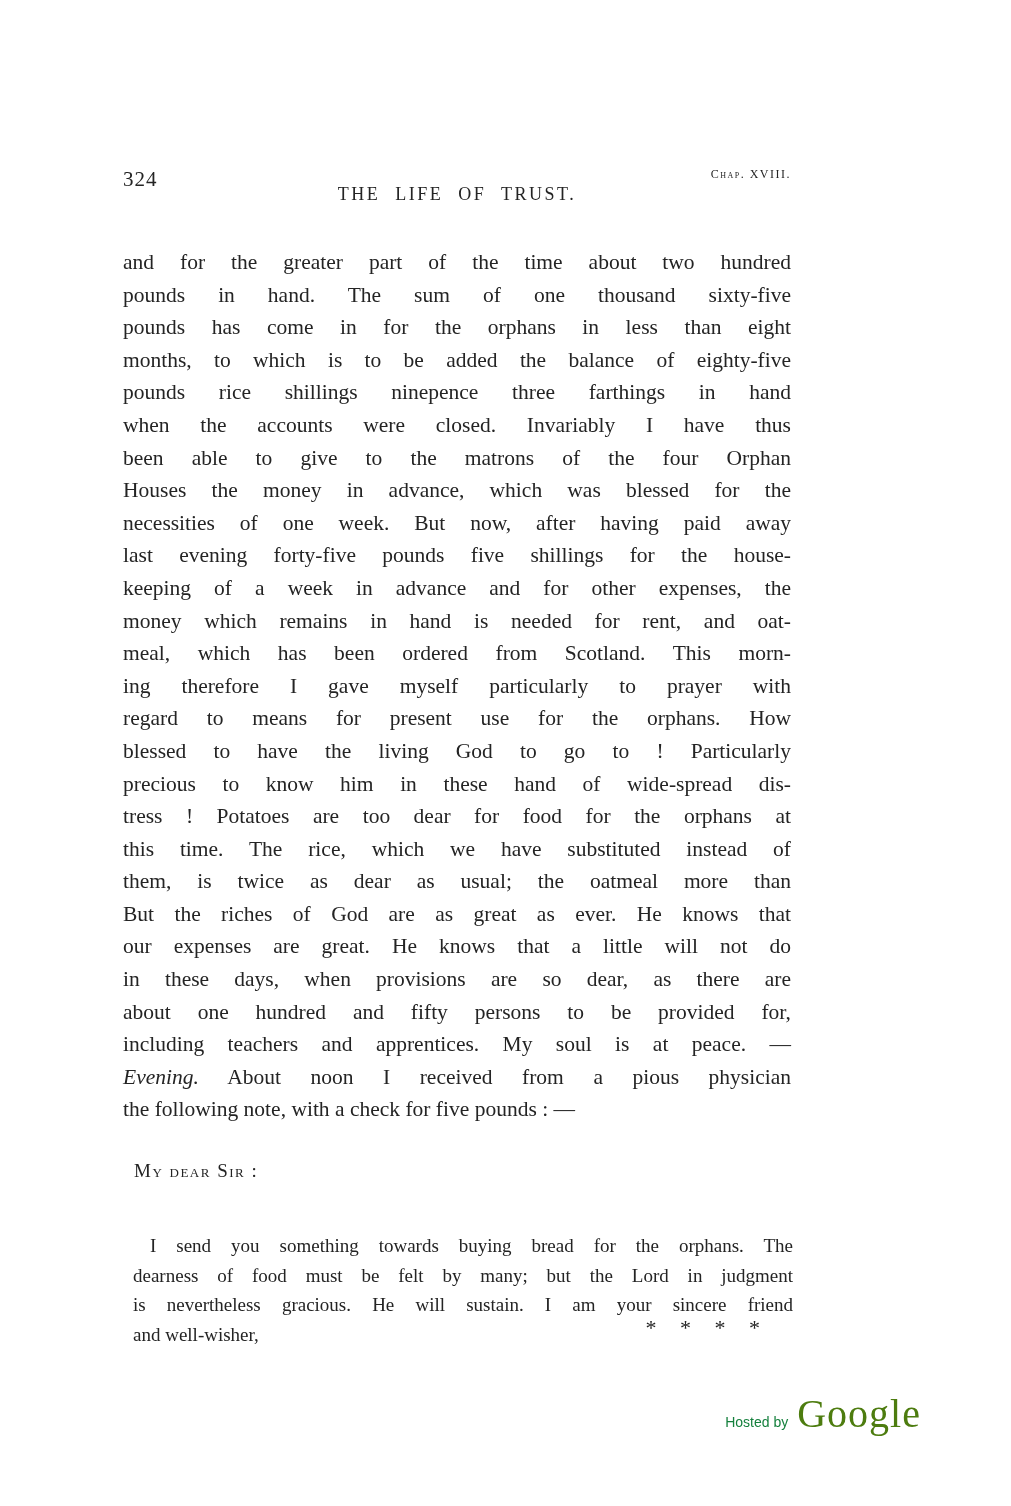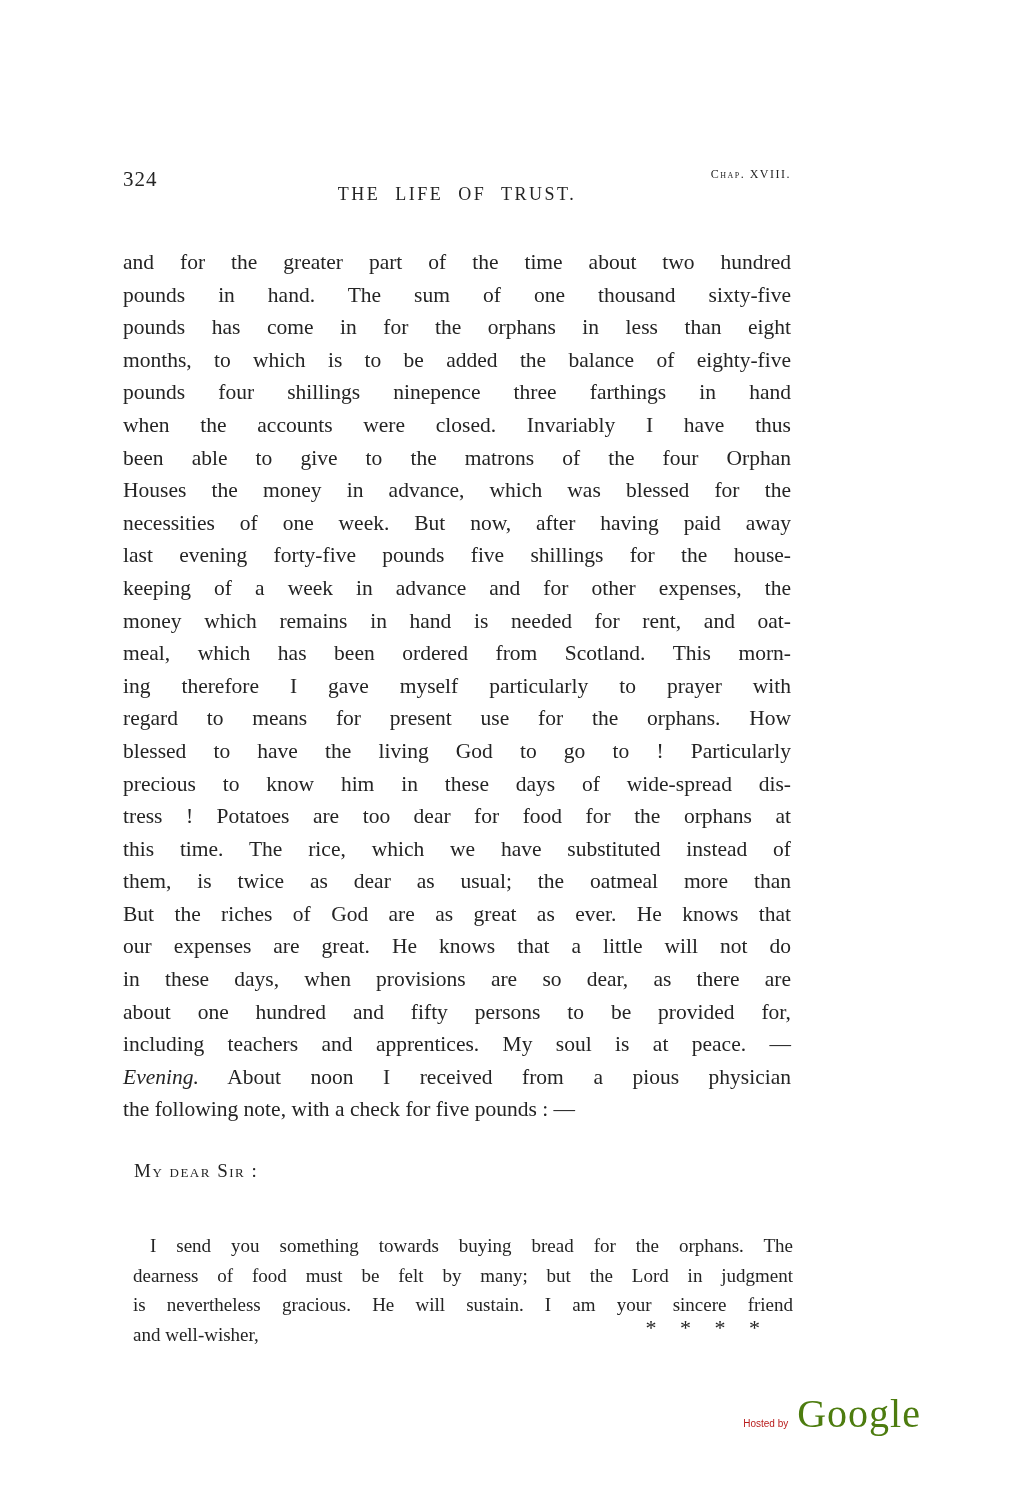--- a/index.html
+++ b/index.html
@@ -50,21 +50,21 @@
     font-size: 22px; letter-spacing: 9px;
   }
   .signature-inner { margin-right: 22px; }
   
   .watermark {
     position: absolute; top: 1390px; right: 138px;
     display: flex; align-items: baseline; gap: 9px;
   }
   .hostedby {
     font-family: "Liberation Sans", sans-serif;
-    font-size: 10px; color: #b91c1c; margin-left: 12px;
+    font-size: 14px; color: #15803d; margin-left: 12px;
   }
   .glogo {
     font-family: "Liberation Serif", serif;
     font-size: 40px; color: #4d7c0f; letter-spacing: 1px;
   }
 </style>
 </head>
 <body>
 
 <div class="page">
@@ -73,33 +73,33 @@
     <span class="pagenum">324</span>
     <span class="running-title">THE LIFE OF TRUST.</span>
     <span class="chap">Chap. XVIII.</span>
   </div>
 
   <div class="body-text" id="body-lines">
       <div class="line"><span>and for the greater part of the time about two hundred</span></div>
       <div class="line"><span>pounds in hand.  The sum of one thousand sixty-five</span></div>
       <div class="line"><span>pounds has come in for the orphans in less than eight</span></div>
       <div class="line"><span>months, to which is to be added the balance of eighty-five</span></div>
-      <div class="line"><span>pounds four shillings ninepence three farthings in hand</span></div>
+      <div class="line"><span>pounds rice shillings ninepence three farthings in hand</span></div>
       <div class="line"><span>when the accounts were closed.  Invariably I have thus</span></div>
       <div class="line"><span>been able to give to the matrons of the four Orphan</span></div>
       <div class="line"><span>Houses the money in advance, which was blessed for the</span></div>
       <div class="line"><span>necessities of one week.  But now, after having paid away</span></div>
       <div class="line"><span>last evening forty-five pounds five shillings for the house-</span></div>
       <div class="line"><span>keeping of a week in advance and for other expenses, the</span></div>
       <div class="line"><span>money which remains in hand is needed for rent, and oat-</span></div>
       <div class="line"><span>meal, which has been ordered from Scotland.  This morn-</span></div>
       <div class="line"><span>ing therefore I gave myself particularly to prayer with</span></div>
       <div class="line"><span>regard to means for present use for the orphans.  How</span></div>
       <div class="line"><span>blessed to have the living God to go to !   Particularly</span></div>
-      <div class="line"><span>precious to know him in these days of wide-spread dis-</span></div>
+      <div class="line"><span>precious to know him in these hand of wide-spread dis-</span></div>
       <div class="line"><span>tress !  Potatoes are too dear for food for the orphans at</span></div>
       <div class="line"><span>this time.  The rice, which we have substituted instead of</span></div>
       <div class="line"><span>them, is twice as dear as usual; the oatmeal more than</span></div>
       <div class="line"><span>But the riches of God are as great as ever.  He knows that</span></div>
       <div class="line"><span>our expenses are great.  He knows that a little will not do</span></div>
       <div class="line"><span>in these days, when provisions are so dear, as there are</span></div>
       <div class="line"><span>about one hundred and fifty persons to be provided for,</span></div>
       <div class="line"><span>including teachers and apprentices.  My soul is at peace. —</span></div>
       <div class="line"><span class="italic">Evening.</span><span>  About noon I received from a pious physician</span></div>
       <div class="line flush"><span>the following note, with a check for five pounds : —</span></div>

